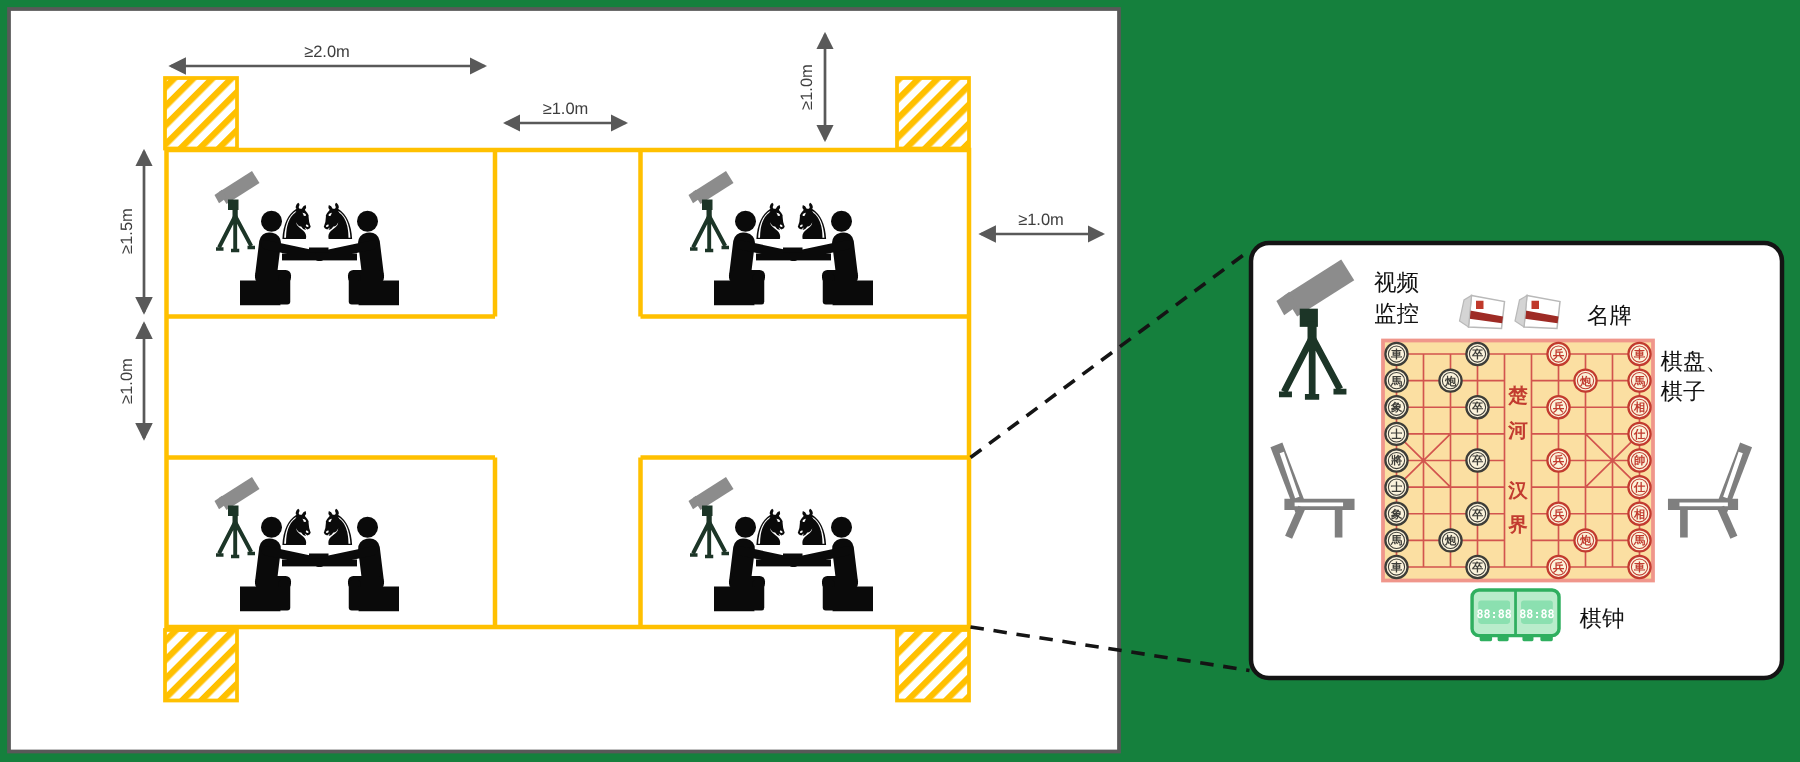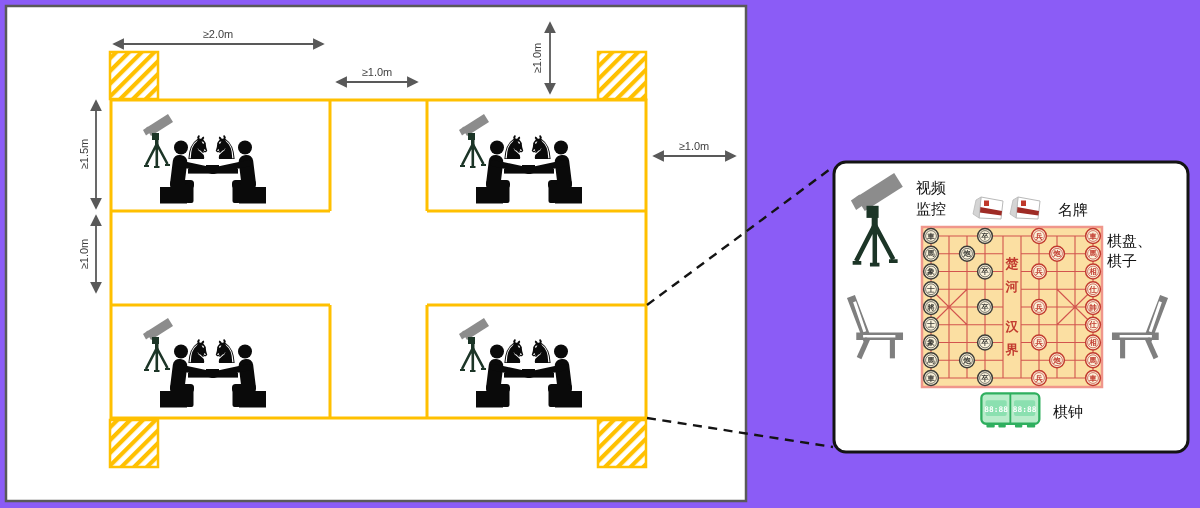--- a/index.html
+++ b/index.html
@@ -4,21 +4,21 @@
 <style>
   :root{
     --accent:#FFC000; --dim-line:#595959; --silhouette:#0A0A0A;
     --camera-gray:#8C8C8C; --tripod-green:#1C3527; --chair-gray:#7F7F7F;
     --clock-green:#2FAF5F; --clock-body:#B9ECCB; --clock-display:#8BE0B0;
     --plate-stripe:#9E2B25; --panel-border:#141414;
     --board-bg:#FBDFA2; --board-line:#D2544E; --board-border:#F0968B;
     --piece-red:#C23B2F; --piece-black:#3D3D38; --piece-bg:#FBF3DC;
   }
   html,body{margin:0;padding:0;background:#fff;}
-  .page{width:1200px;height:508px;position:relative;background:#8b5cf6;
+  .page{width:1200px;height:508px;position:relative;background:#15803d;
         font-family:"Liberation Sans",sans-serif;overflow:hidden;}
   svg{position:absolute;left:0;top:0;}
   .wall{stroke:var(--accent);stroke-width:3;fill:none;}
   .pillar{fill:url(#hatch);stroke:var(--accent);stroke-width:2.5;}
   .dim{stroke:var(--dim-line);stroke-width:1.8;fill:none;}
   .dimlabel{font:11px "Liberation Sans",sans-serif;fill:#3E3E3E;text-anchor:middle;}
   .cjk{font-family:"DejaVu Sans","Liberation Sans",sans-serif;font-size:15px;fill:#111;}
   .sil{fill:var(--silhouette);}
   .knight{font-family:"DejaVu Sans",sans-serif;font-size:33px;fill:var(--silhouette);}
   .dash{stroke:var(--panel-border);stroke-width:2.4;stroke-dasharray:9 6.5;fill:none;}

